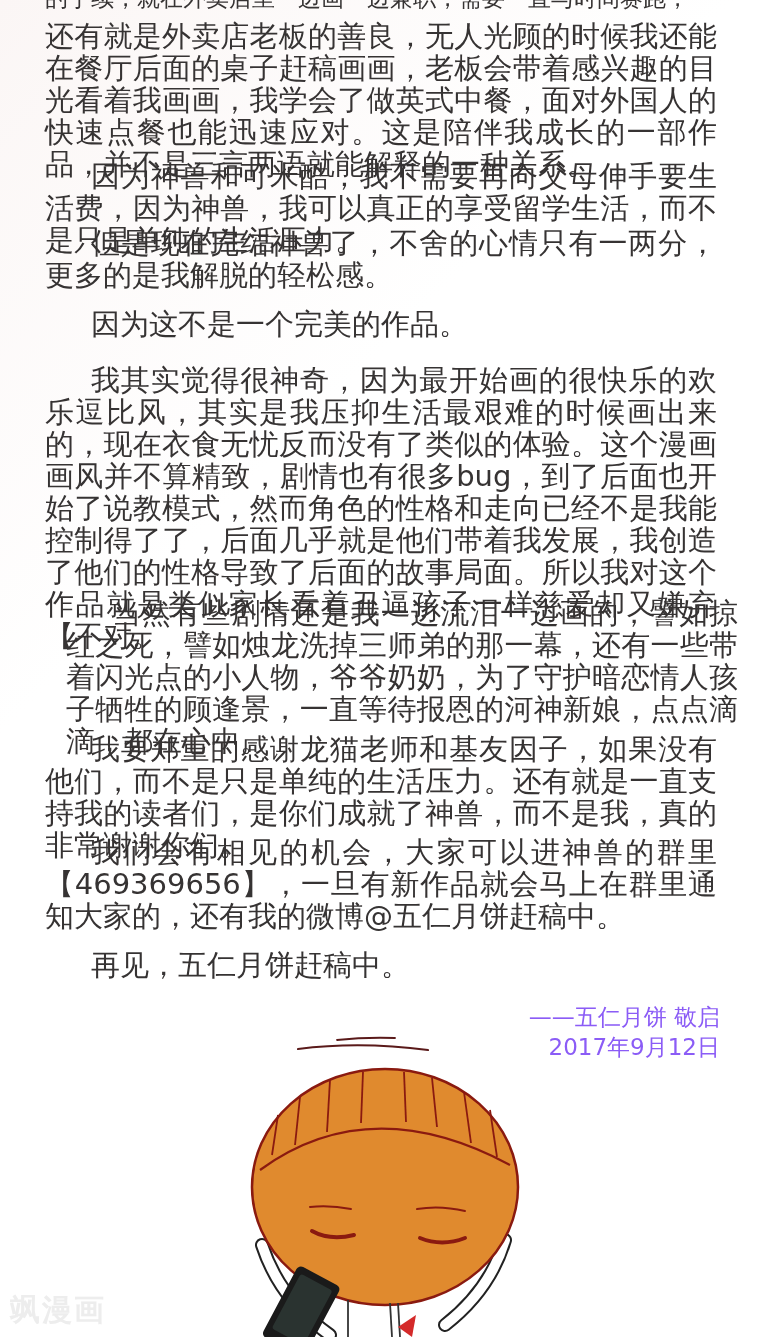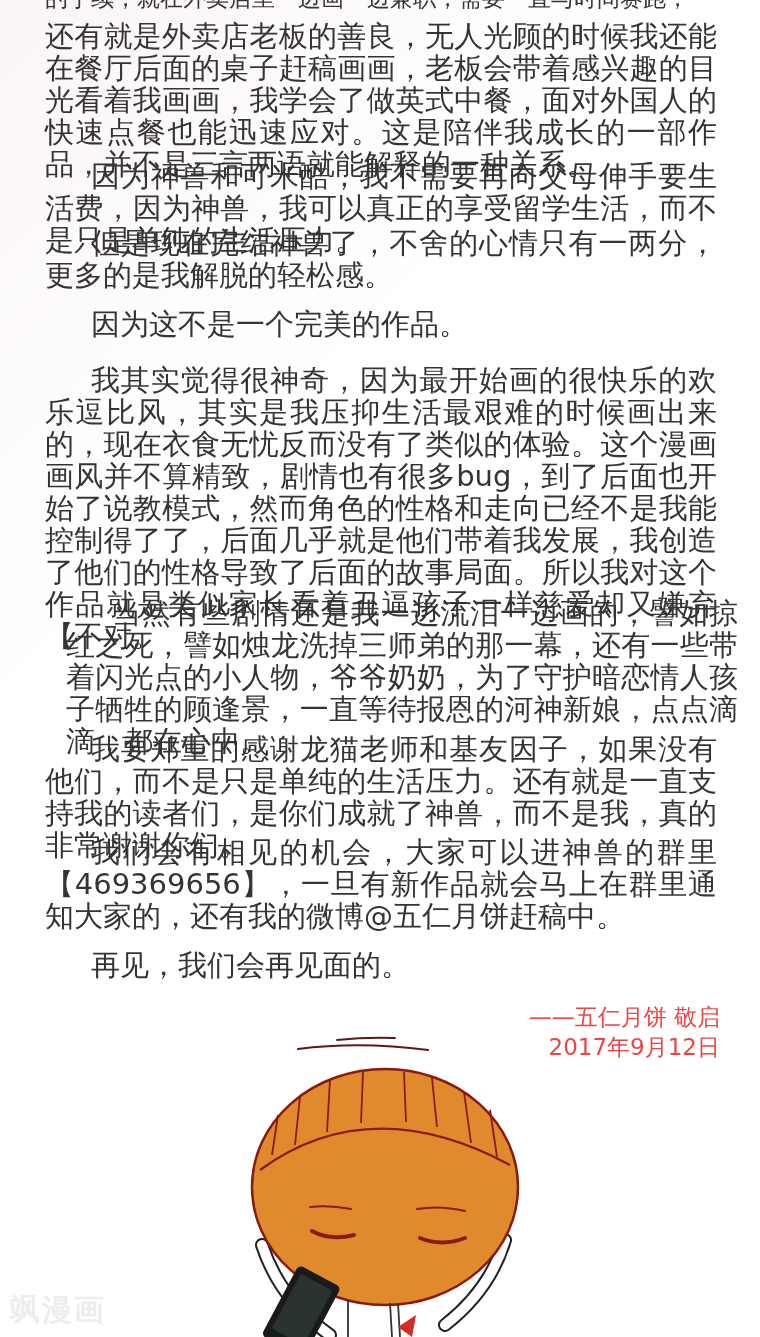--- a/index.html
+++ b/index.html
@@ -45,21 +45,21 @@
       white-space: nowrap;
       overflow: hidden;
     }
     .signature {
       position: absolute;
       right: 40px;
       top: 1002px;
       text-align: right;
       font-size: 23px;
       line-height: 30px;
-      color: #ef4444;
+      color: #8b5cf6;
     }
     .illustration {
       position: absolute;
       left: 220px;
       top: 1035px;
       width: 320px;
       height: 302px;
     }
     .watermark {
       position: absolute;
@@ -80,21 +80,21 @@
   <div class="cutoff-line">的手续，就在外卖店里一边画一边兼职，需要一直与时间赛跑，</div>
 
   <p class="para" style="top:20px;">还有就是外卖店老板的善良，无人光顾的时候我还能在餐厅后面的桌子赶稿画画，老板会带着感兴趣的目光看着我画画，我学会了做英式中餐，面对外国人的快速点餐也能迅速应对。这是陪伴我成长的一部作品，并不是三言两语就能解释的一种关系。</p>
   <p class="para indent" style="top:227px;">但是现在完结神兽了，不舍的心情只有一两分，更多的是我解脱的轻松感。</p>
   <p class="para indent" style="top:160px;">因为神兽和可米酷，我不需要再向父母伸手要生活费，因为神兽，我可以真正的享受留学生活，而不是只是单纯的生活压力。</p>
   <p class="para indent" style="top:364px;">我其实觉得很神奇，因为最开始画的很快乐的欢乐逗比风，其实是我压抑生活最艰难的时候画出来的，现在衣食无忧反而没有了类似的体验。这个漫画画风并不算精致，剧情也有很多bug，到了后面也开始了说教模式，然而角色的性格和走向已经不是我能控制得了了，后面几乎就是他们带着我发展，我创造了他们的性格导致了后面的故事局面。所以我对这个作品就是类似家长看着丑逼孩子一样慈爱却又嫌弃【不对。</p>
   <p class="para indent" style="top:308px;">因为这不是一个完美的作品。</p>
   <p class="para indent" style="top:597px;margin-left:21px;">当然有些剧情还是我一边流泪一边画的，譬如掠红之死，譬如烛龙洗掉三师弟的那一幕，还有一些带着闪光点的小人物，爷爷奶奶，为了守护暗恋情人孩子牺牲的顾逢景，一直等待报恩的河神新娘，点点滴滴，都在心中。</p>
   <p class="para indent" style="top:733px;">我要郑重的感谢龙猫老师和基友因子，如果没有他们，而不是只是单纯的生活压力。还有就是一直支持我的读者们，是你们成就了神兽，而不是我，真的非常谢谢你们。</p>
   <p class="para indent" style="top:836px;">我们会有相见的机会，大家可以进神兽的群里【469369656】，一旦有新作品就会马上在群里通知大家的，还有我的微博@五仁月饼赶稿中。</p>
-  <p class="para indent" style="top:949px;">再见，我们会再见面的。</p>
+  <p class="para indent" style="top:949px;">再见，五仁月饼赶稿中。</p>
 
   <div class="signature">
     <div>——五仁月饼 敬启</div>
     <div>2017年9月12日</div>
   </div>
 
   <div class="illustration">
     <svg width="320" height="302" viewBox="0 0 320 302" xmlns="http://www.w3.org/2000/svg">
 
       <path d="M 78 14 Q 140 6 208 15" stroke="#5a1a1a" stroke-width="2.2" fill="none" stroke-linecap="round"></path>

